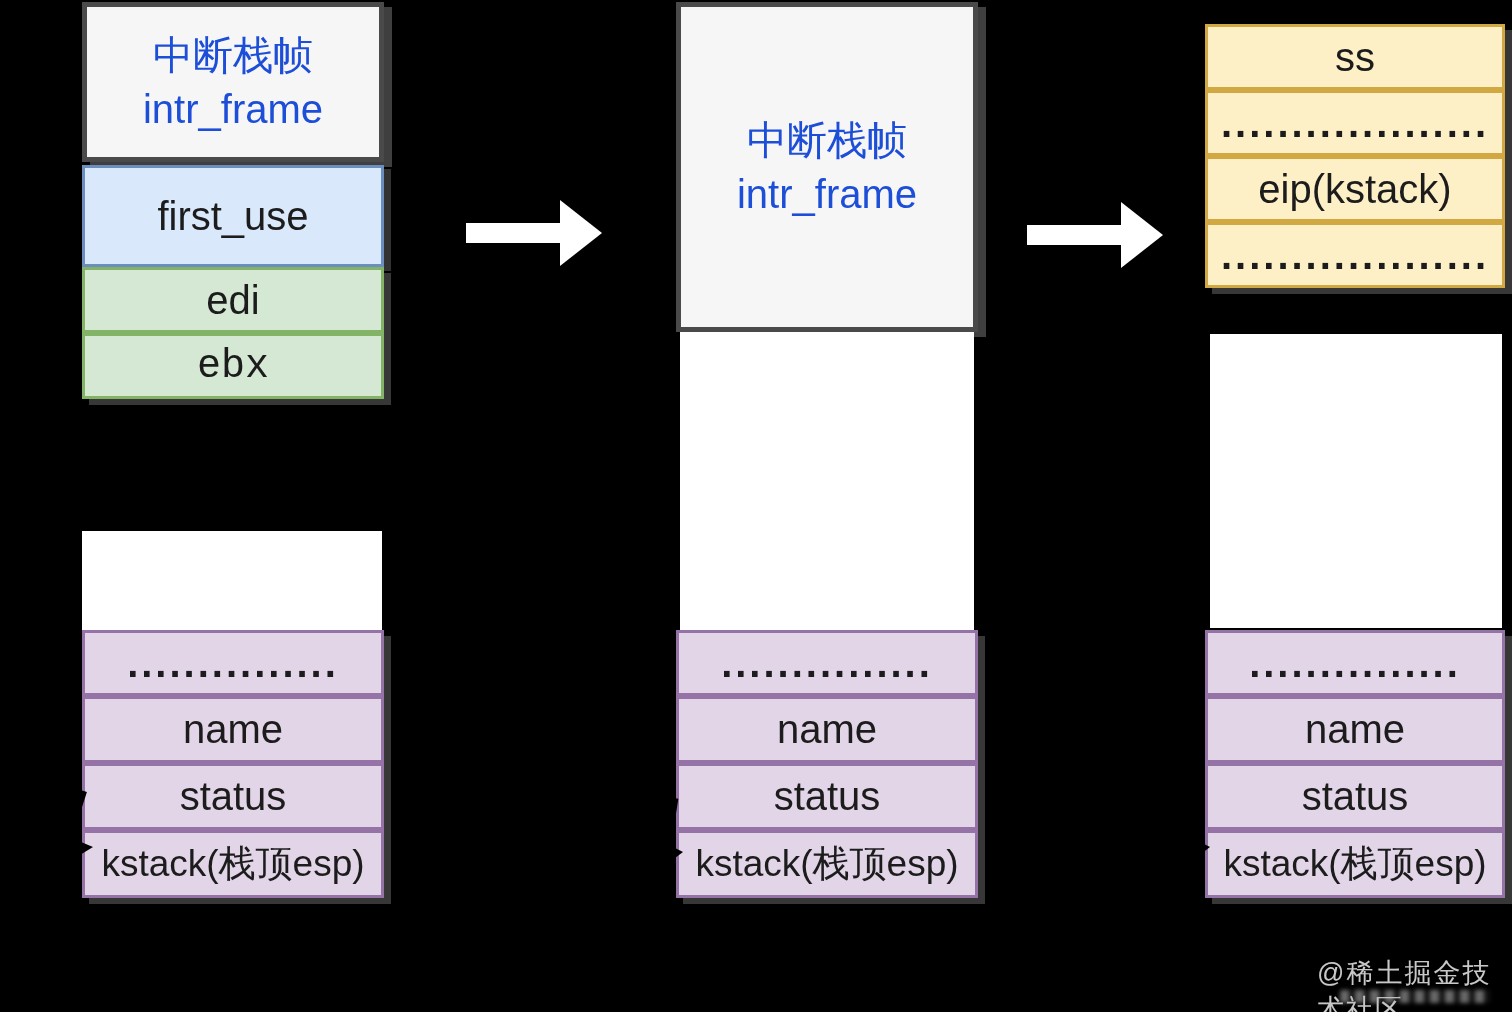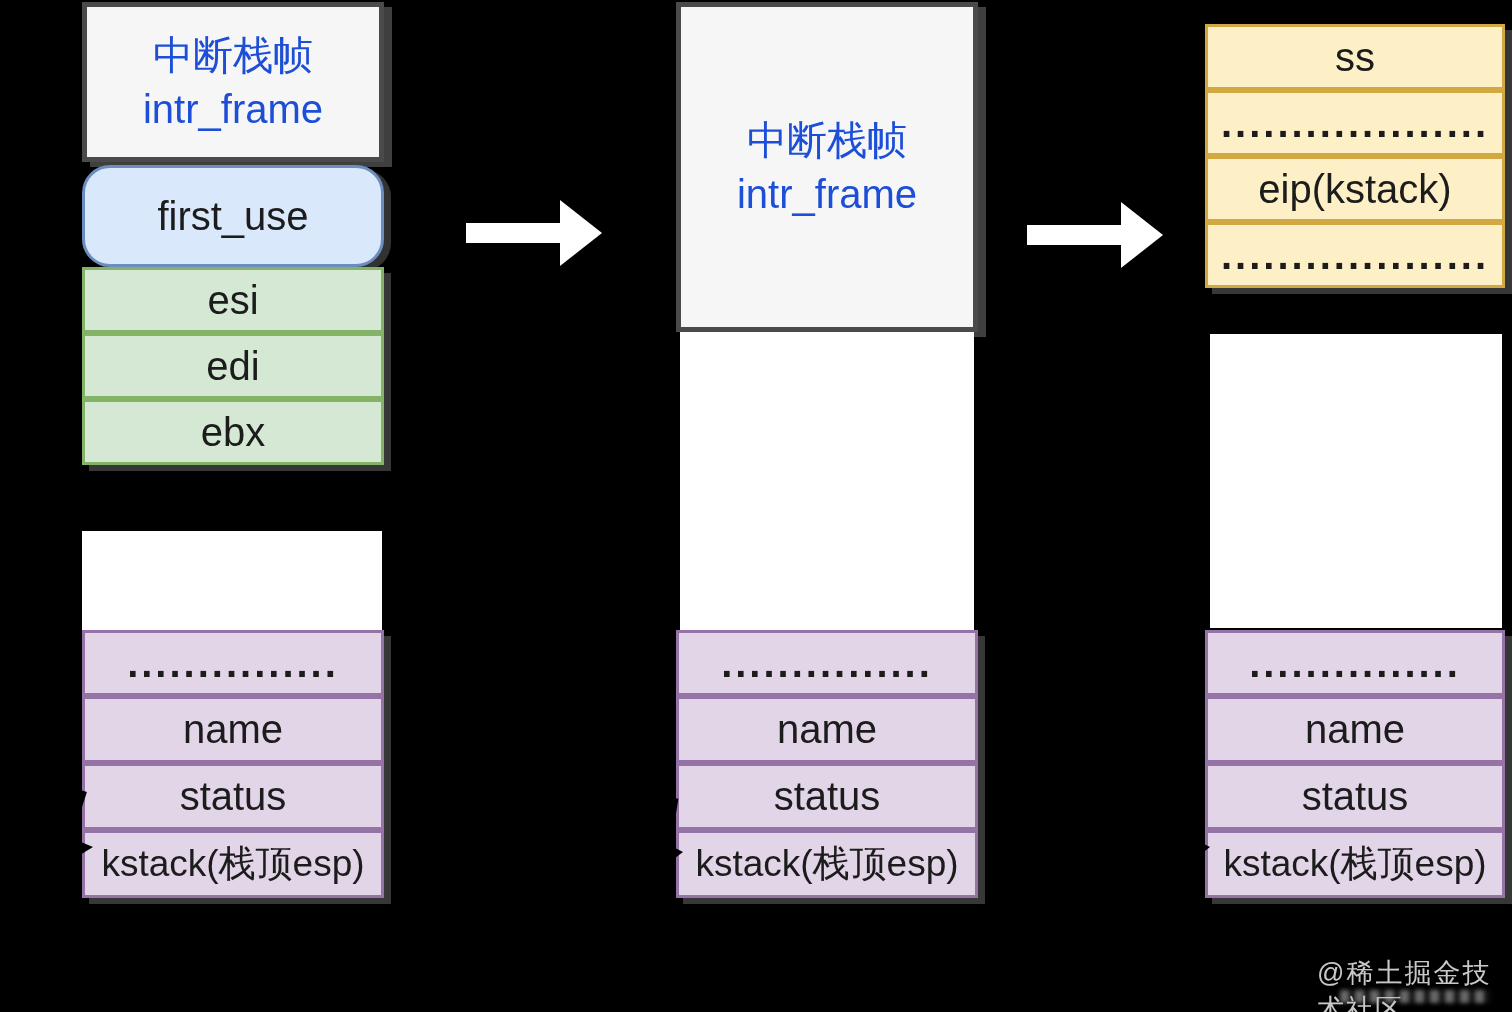--- a/index.html
+++ b/index.html
@@ -40,25 +40,24 @@
 </head>
 <body>
 
 <div class="canvas">
 
   <div class="col" style="left:82px;width:302px;">
     <div class="abs title-box" style="top:0;height:160px;">
       <div>中断栈帧</div>
       <div>intr_frame</div>
     </div>
-    <div class="abs row blue" style="top:163px;height:102px;border-radius:28px;">first_use</div>
+    <div class="abs row blue" style="top:163px;height:102px;">first_use</div>
     <div class="abs group" style="top:265px;">
-      <div class="row green" style="height:66px;">esi</div>
       <div class="row green" style="height:66px;">edi</div>
-      <div class="row green" style="height:66px;">ebx</div>
+      <div class="row green" style="height:66px;font-family:Liberation Mono, monospace;">ebx</div>
     </div>
     <div class="abs gap" style="top:529px;height:99px;width:300px;"></div>
     <div class="abs group" style="top:628px;">
       <div class="row purple dots" style="height:66px;">...............</div>
       <div class="row purple" style="height:67px;">name</div>
       <div class="row purple" style="height:67px;">status</div>
       <div class="row purple kstack" style="height:68px;">kstack(栈顶esp)</div>
     </div>
   </div>
 

